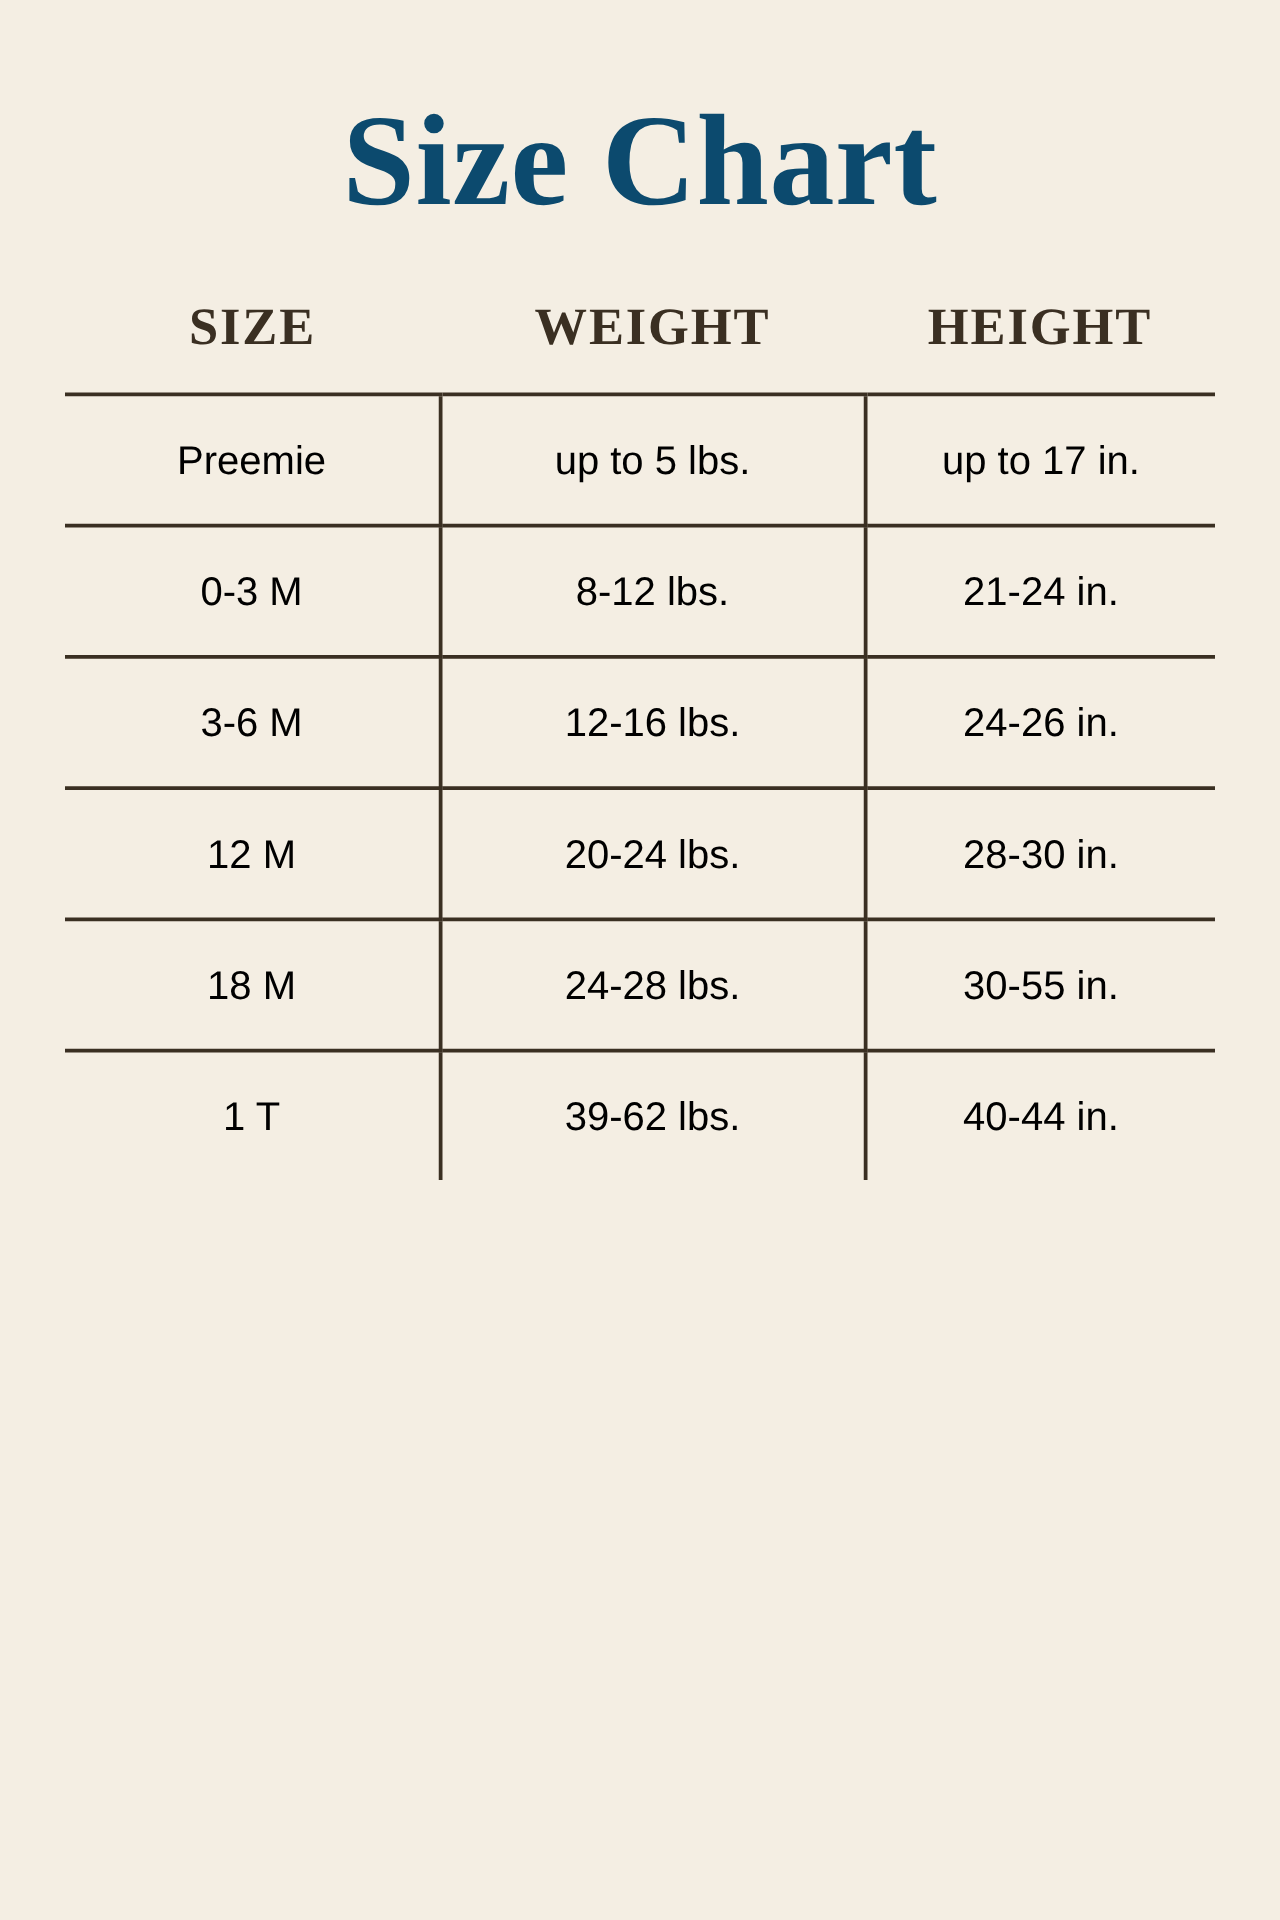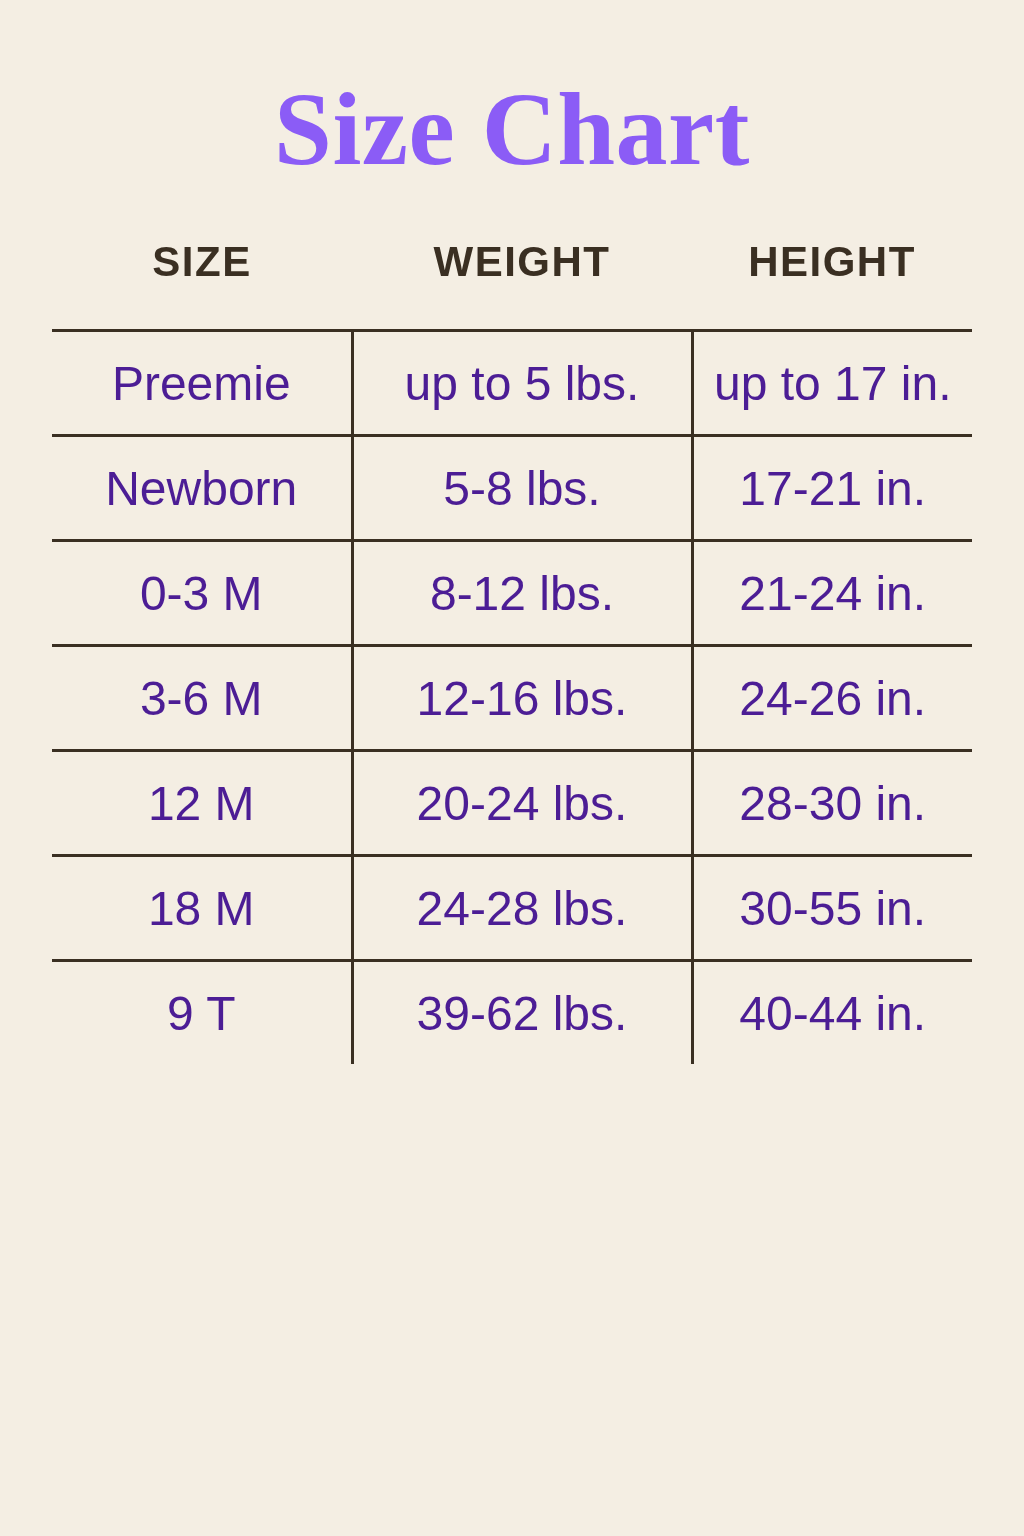--- a/index.html
+++ b/index.html
@@ -20,46 +20,46 @@
     height: 1536px;
     box-sizing: border-box;
     padding: 0;
   }
   .title {
     font-family: "Liberation Serif", serif;
     font-weight: bold;
     font-size: 104px;
     letter-spacing: 0.5px;
     text-align: center;
-    color: #8b5cf6;
+    color: #0c4a6e;
     margin: 0;
     padding-top: 72px;
     line-height: 1.1;
   }
   table.size-chart {
     width: 920px;
     margin: 52px auto 0 auto;
     border-collapse: collapse;
     table-layout: fixed;
   }
   table.size-chart th {
-    font-family: Liberation Sans, sans-serif;
+    font-family: Liberation Serif, serif;
     font-weight: bold;
     font-size: 42px;
     letter-spacing: 1.5px;
     color: #3a2f22;
     text-align: center;
-    padding: 0 0 43px 0;
+    padding: 0 0 28px 0;
     border-bottom: 3px solid #3a2f22;
   }
   table.size-chart td {
     font-family: "Liberation Sans", sans-serif;
     font-weight: normal;
-    font-size: 48px;
-    color: #4c1d95;
+    font-size: 32px;
+    color: #000000;
     text-align: center;
     height: 100px;
     border-bottom: 3px solid #3a2f22;
   }
   table.size-chart tbody tr:last-child td {
     border-bottom: none;
   }
   
   table.size-chart td:nth-child(1),
   table.size-chart td:nth-child(2) {
@@ -93,45 +93,40 @@
         <th>HEIGHT</th>
       </tr>
     </thead>
     <tbody>
       <tr>
         <td>Preemie</td>
         <td>up to 5 lbs.</td>
         <td>up to 17 in.</td>
       </tr>
       <tr>
-        <td>Newborn</td>
-        <td>5-8 lbs.</td>
-        <td>17-21 in.</td>
-      </tr>
-      <tr>
         <td>0-3 M</td>
         <td>8-12 lbs.</td>
         <td>21-24 in.</td>
       </tr>
       <tr>
         <td>3-6 M</td>
         <td>12-16 lbs.</td>
         <td>24-26 in.</td>
       </tr>
       <tr>
         <td>12 M</td>
         <td>20-24 lbs.</td>
         <td>28-30 in.</td>
       </tr>
       <tr>
         <td>18 M</td>
         <td>24-28 lbs.</td>
         <td>30-55 in.</td>
       </tr>
       <tr>
-        <td>9 T</td>
+        <td>1 T</td>
         <td>39-62 lbs.</td>
         <td>40-44 in.</td>
       </tr>
     </tbody>
   </table>
 
 </div>
 
 </body></html>

